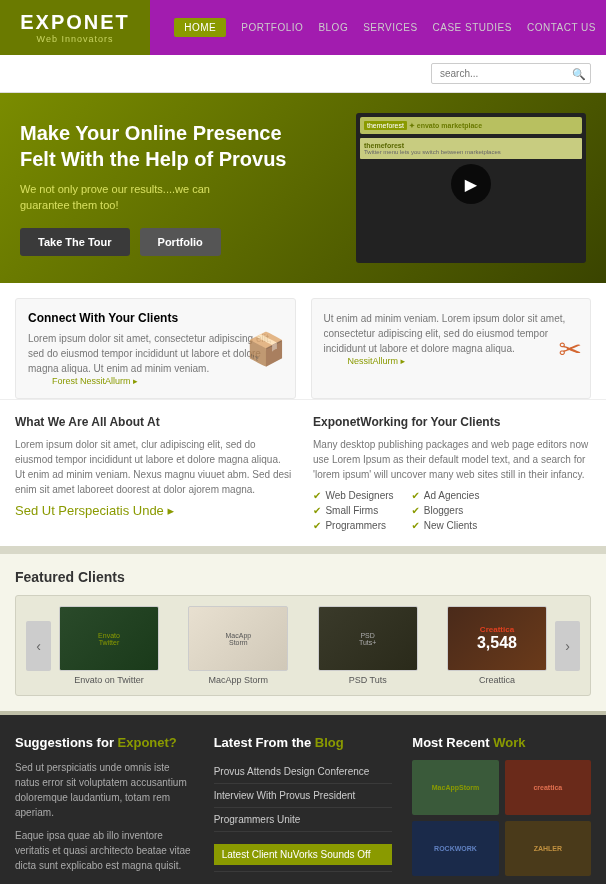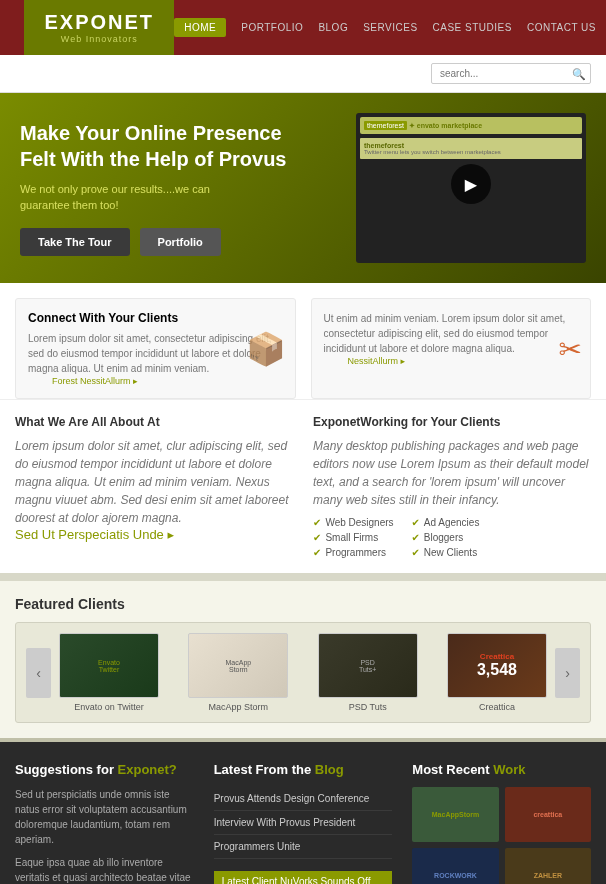--- a/index.html
+++ b/index.html
@@ -1,19 +1,19 @@
 <!DOCTYPE html>
 <html><head>
   <meta charset="utf-8">
   <style>
     * { margin: 0; padding: 0; box-sizing: border-box; }
     body { font-family: Arial, Helvetica, sans-serif; background: #f0f0e8; width: 606px; min-height: 884px; font-size: 11px; color: #333; }
 
     
-    #header { background: #7f1d1d; height: 55px; display: flex; align-items: center; justify-content: flex-end; padding: 0 10px 0 0; }
+    #header { background: #a21caf; height: 55px; display: flex; align-items: center; justify-content: space-between; padding: 0 10px 0 0; }
     #logo-area { background: #6a7a00; width: 150px; height: 55px; display: flex; flex-direction: column; align-items: center; justify-content: center; }
     #logo-text { color: #fff; font-size: 20px; font-weight: bold; letter-spacing: 2px; }
     #logo-sub { color: #c8d460; font-size: 9px; letter-spacing: 1px; }
     #main-nav { display: flex; align-items: center; gap: 15px; }
     .nav-item { color: #ccc; font-size: 10px; text-transform: uppercase; cursor: pointer; letter-spacing: 0.5px; }
     .nav-item.active { background: #8a9a00; color: #fff; padding: 4px 10px; border-radius: 2px; }
 
     
     #search-bar { background: #fff; padding: 8px 0; display: flex; justify-content: flex-end; padding-right: 15px; border-bottom: 1px solid #ddd; }
     #search-input { border: 1px solid #ccc; padding: 4px 25px 4px 8px; font-size: 10px; color: #999; width: 160px; border-radius: 2px; }
@@ -35,21 +35,21 @@
     .feature-title { color: #000000; font-size: 12px; font-weight: bold; margin-bottom: 6px; }
     .feature-text { color: #777; font-size: 10px; line-height: 1.5; }
     .feature-link { color: #8a9a00; font-size: 9px; cursor: pointer; padding-left: 24px; }
     .feature-icon { position: absolute; right: 8px; top: 50%; transform: translateY(-50%); opacity: 0.8; }
 
     
     #info-section { background: #fff; padding: 15px; border-top: 1px solid #eee; display: flex; gap: 20px; }
     #info-left { flex: 1; }
     #info-right { flex: 1; }
     .info-title { color: #333; font-size: 12px; font-weight: bold; margin-bottom: 8px; }
-    .info-text { color: #777; font-size: 12px; line-height: 1.5; margin-bottom: 0; font-style: italic; }
+    .info-text { color: #777; font-size: 10px; line-height: 1.5; margin-bottom: 6px; }
     .info-link { color: #8a9a00; font-size: 13px; cursor: pointer; }
     .check-list { display: flex; flex-wrap: wrap; gap: 4px 15px; margin-top: 8px; }
     .check-item { color: #555; font-size: 10px; display: flex; align-items: center; gap: 4px; width: 30%; }
     .check-icon { color: #8a9a00; font-size: 10px; }
 
     
     .section-divider { height: 8px; background: #d8d8c8; }
 
     
     #featured { background: #f5f5ea; padding: 15px; }

